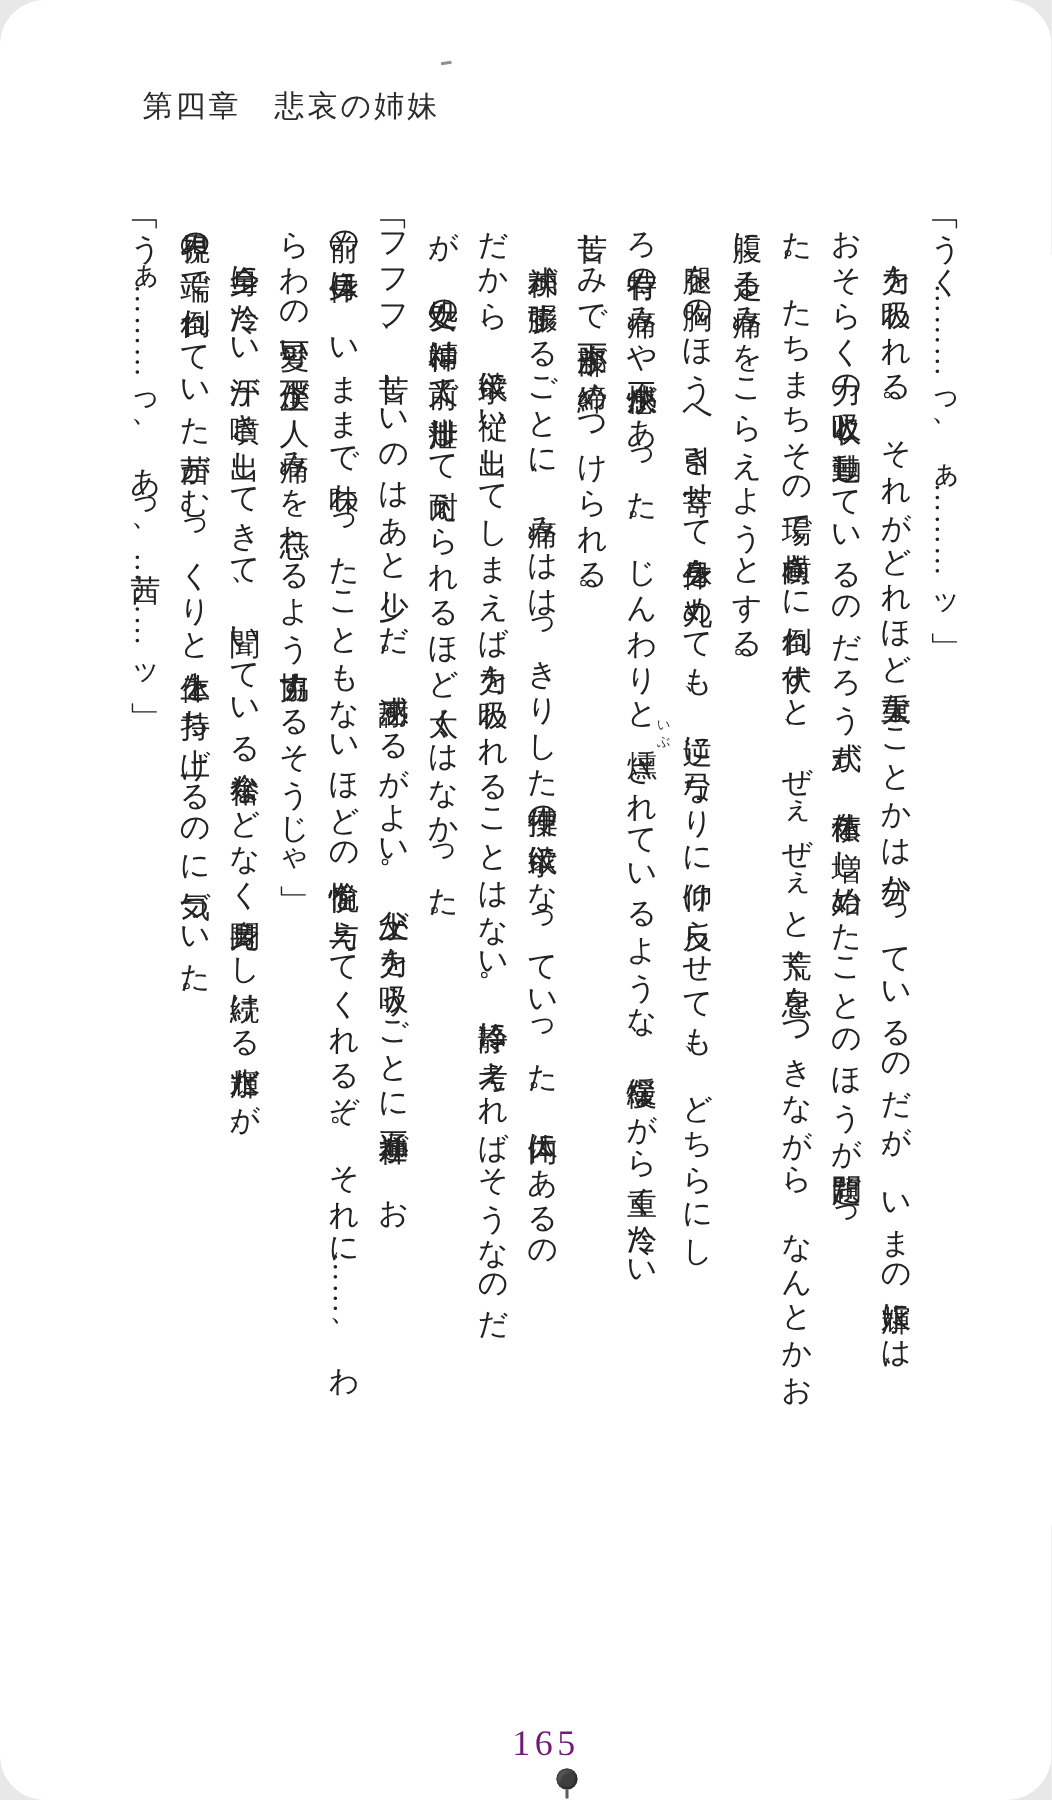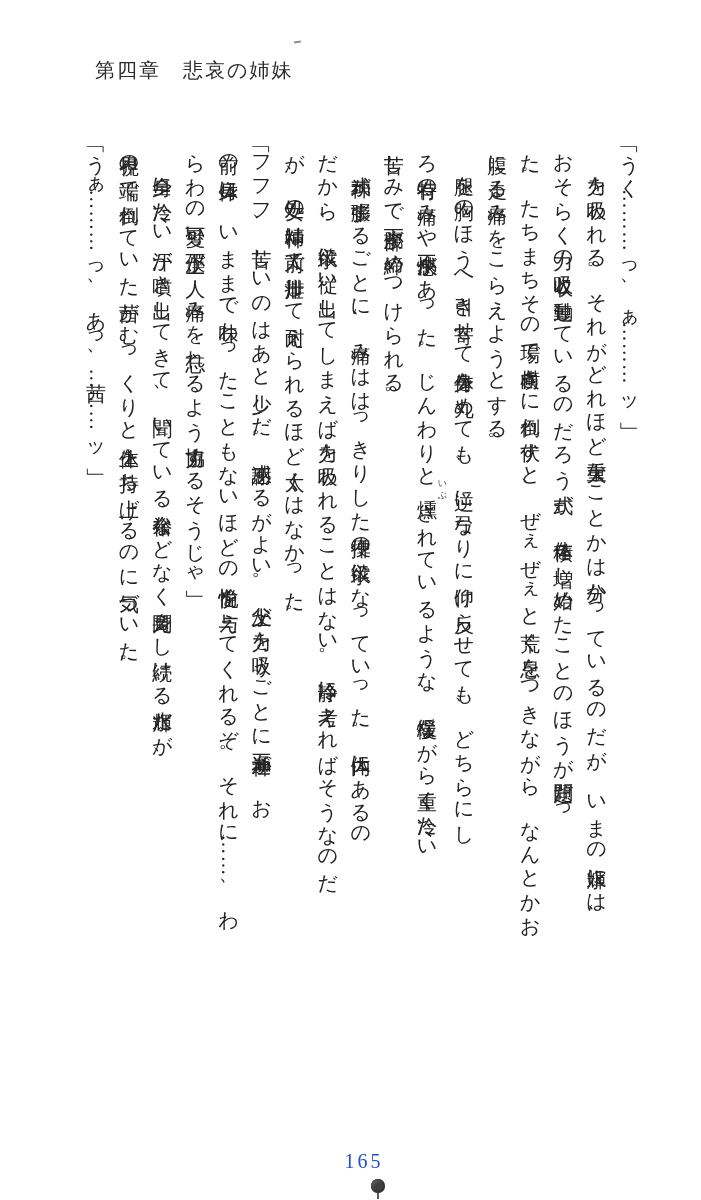--- a/index.html
+++ b/index.html
@@ -2,20 +2,21 @@
 <html><head>
 <meta charset="utf-8">
 <style>
   html,body { margin:0; padding:0; background:#e8e8e8; }
   .page {
     position:relative;
     width:701px; height:1200px;
     background:#ffffff;
     overflow:hidden;
     font-family:"Liberation Serif","DejaVu Serif",serif;
+    border-radius:30px;
   }
   .chapter-header {
     position:absolute;
     left:95px; top:57px;
     font-size:20px;
     letter-spacing:2px;
     color:#2b2b2b;
     white-space:pre;
   }
   .textblock {
@@ -36,23 +37,23 @@
   rt {
     font-size:9px;
     letter-spacing:0;
     color:#3a3a3a;
   }
   .page-number {
     position:absolute;
     left:314px; top:1150px;
     width:100px;
     text-align:center;
-    font-size:20px;
+    font-size:24px;
     letter-spacing:3px;
-    color:#1d4ed8;
+    color:#701a75;
   }
   .ornament {
     position:absolute;
     left:371px; top:1179px;
     width:14px; height:14px;
     border-radius:50%;
     background:#3f3f3f;
     box-shadow:inset 0 0 3px #0e0e0e, inset 2px 2px 2px #6a6a6a;
   }
   .ornament-stem {

